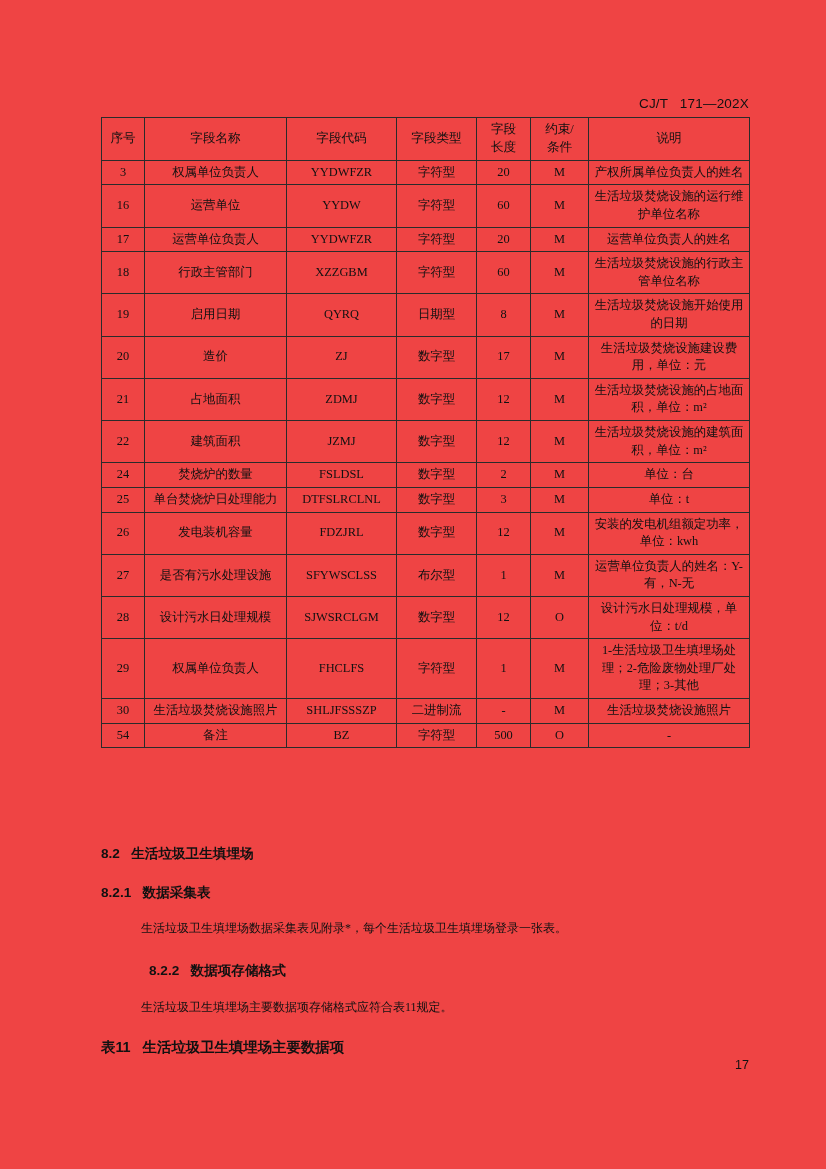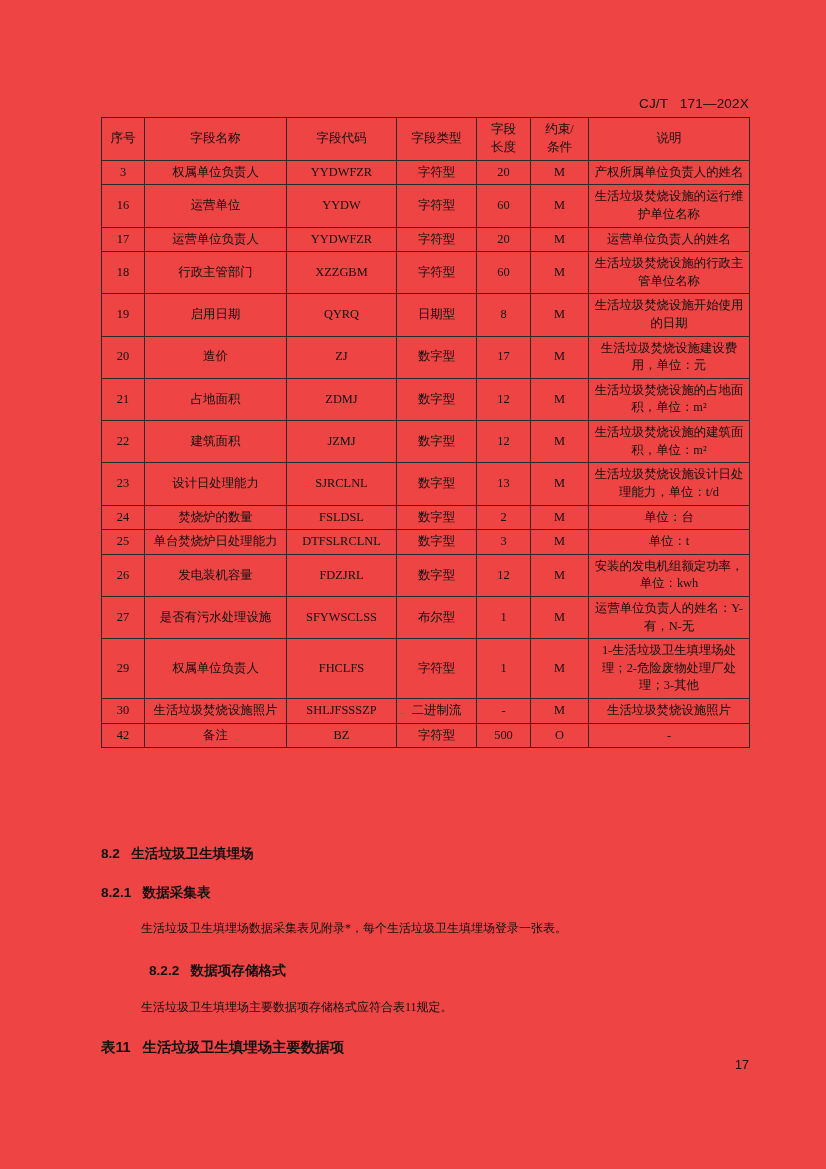--- a/index.html
+++ b/index.html
@@ -225,29 +225,20 @@
         <tr>
           <td>22</td>
           <td>建筑面积</td>
           <td>JZMJ</td>
           <td>数字型</td>
           <td>12</td>
           <td>M</td>
           <td class="cell-desc">生活垃圾焚烧设施的建筑面积，单位：m²</td>
         </tr>
         <tr>
-          <td>23</td>
-          <td>设计日处理能力</td>
-          <td>SJRCLNL</td>
-          <td>数字型</td>
-          <td>13</td>
-          <td>M</td>
-          <td class="cell-desc">生活垃圾焚烧设施设计日处理能力，单位：t/d</td>
-        </tr>
-        <tr>
           <td>24</td>
           <td>焚烧炉的数量</td>
           <td>FSLDSL</td>
           <td>数字型</td>
           <td>2</td>
           <td>M</td>
           <td class="cell-desc">单位：台</td>
         </tr>
         <tr>
           <td>25</td>
@@ -270,39 +261,48 @@
         <tr>
           <td>27</td>
           <td>是否有污水处理设施</td>
           <td>SFYWSCLSS</td>
           <td>布尔型</td>
           <td>1</td>
           <td>M</td>
           <td class="cell-desc">运营单位负责人的姓名：Y-有，N-无</td>
         </tr>
         <tr>
+          <td>28</td>
+          <td>设计污水日处理规模</td>
+          <td>SJWSRCLGM</td>
+          <td>数字型</td>
+          <td>12</td>
+          <td>O</td>
+          <td class="cell-desc">设计污水日处理规模，单位：t/d</td>
+        </tr>
+        <tr>
           <td>29</td>
           <td>权属单位负责人</td>
           <td>FHCLFS</td>
           <td>字符型</td>
           <td>1</td>
           <td>M</td>
           <td class="cell-desc">1-生活垃圾卫生填埋场处理；2-危险废物处理厂处理；3-其他</td>
         </tr>
         <tr>
           <td>30</td>
           <td>生活垃圾焚烧设施照片</td>
           <td>SHLJFSSSZP</td>
           <td>二进制流</td>
           <td>-</td>
           <td>M</td>
           <td class="cell-desc">生活垃圾焚烧设施照片</td>
         </tr>
         <tr>
-          <td>42</td>
+          <td>54</td>
           <td>备注</td>
           <td>BZ</td>
           <td>字符型</td>
           <td>500</td>
           <td>O</td>
           <td class="cell-desc">-</td>
         </tr>
       </tbody>
   </table>
 

